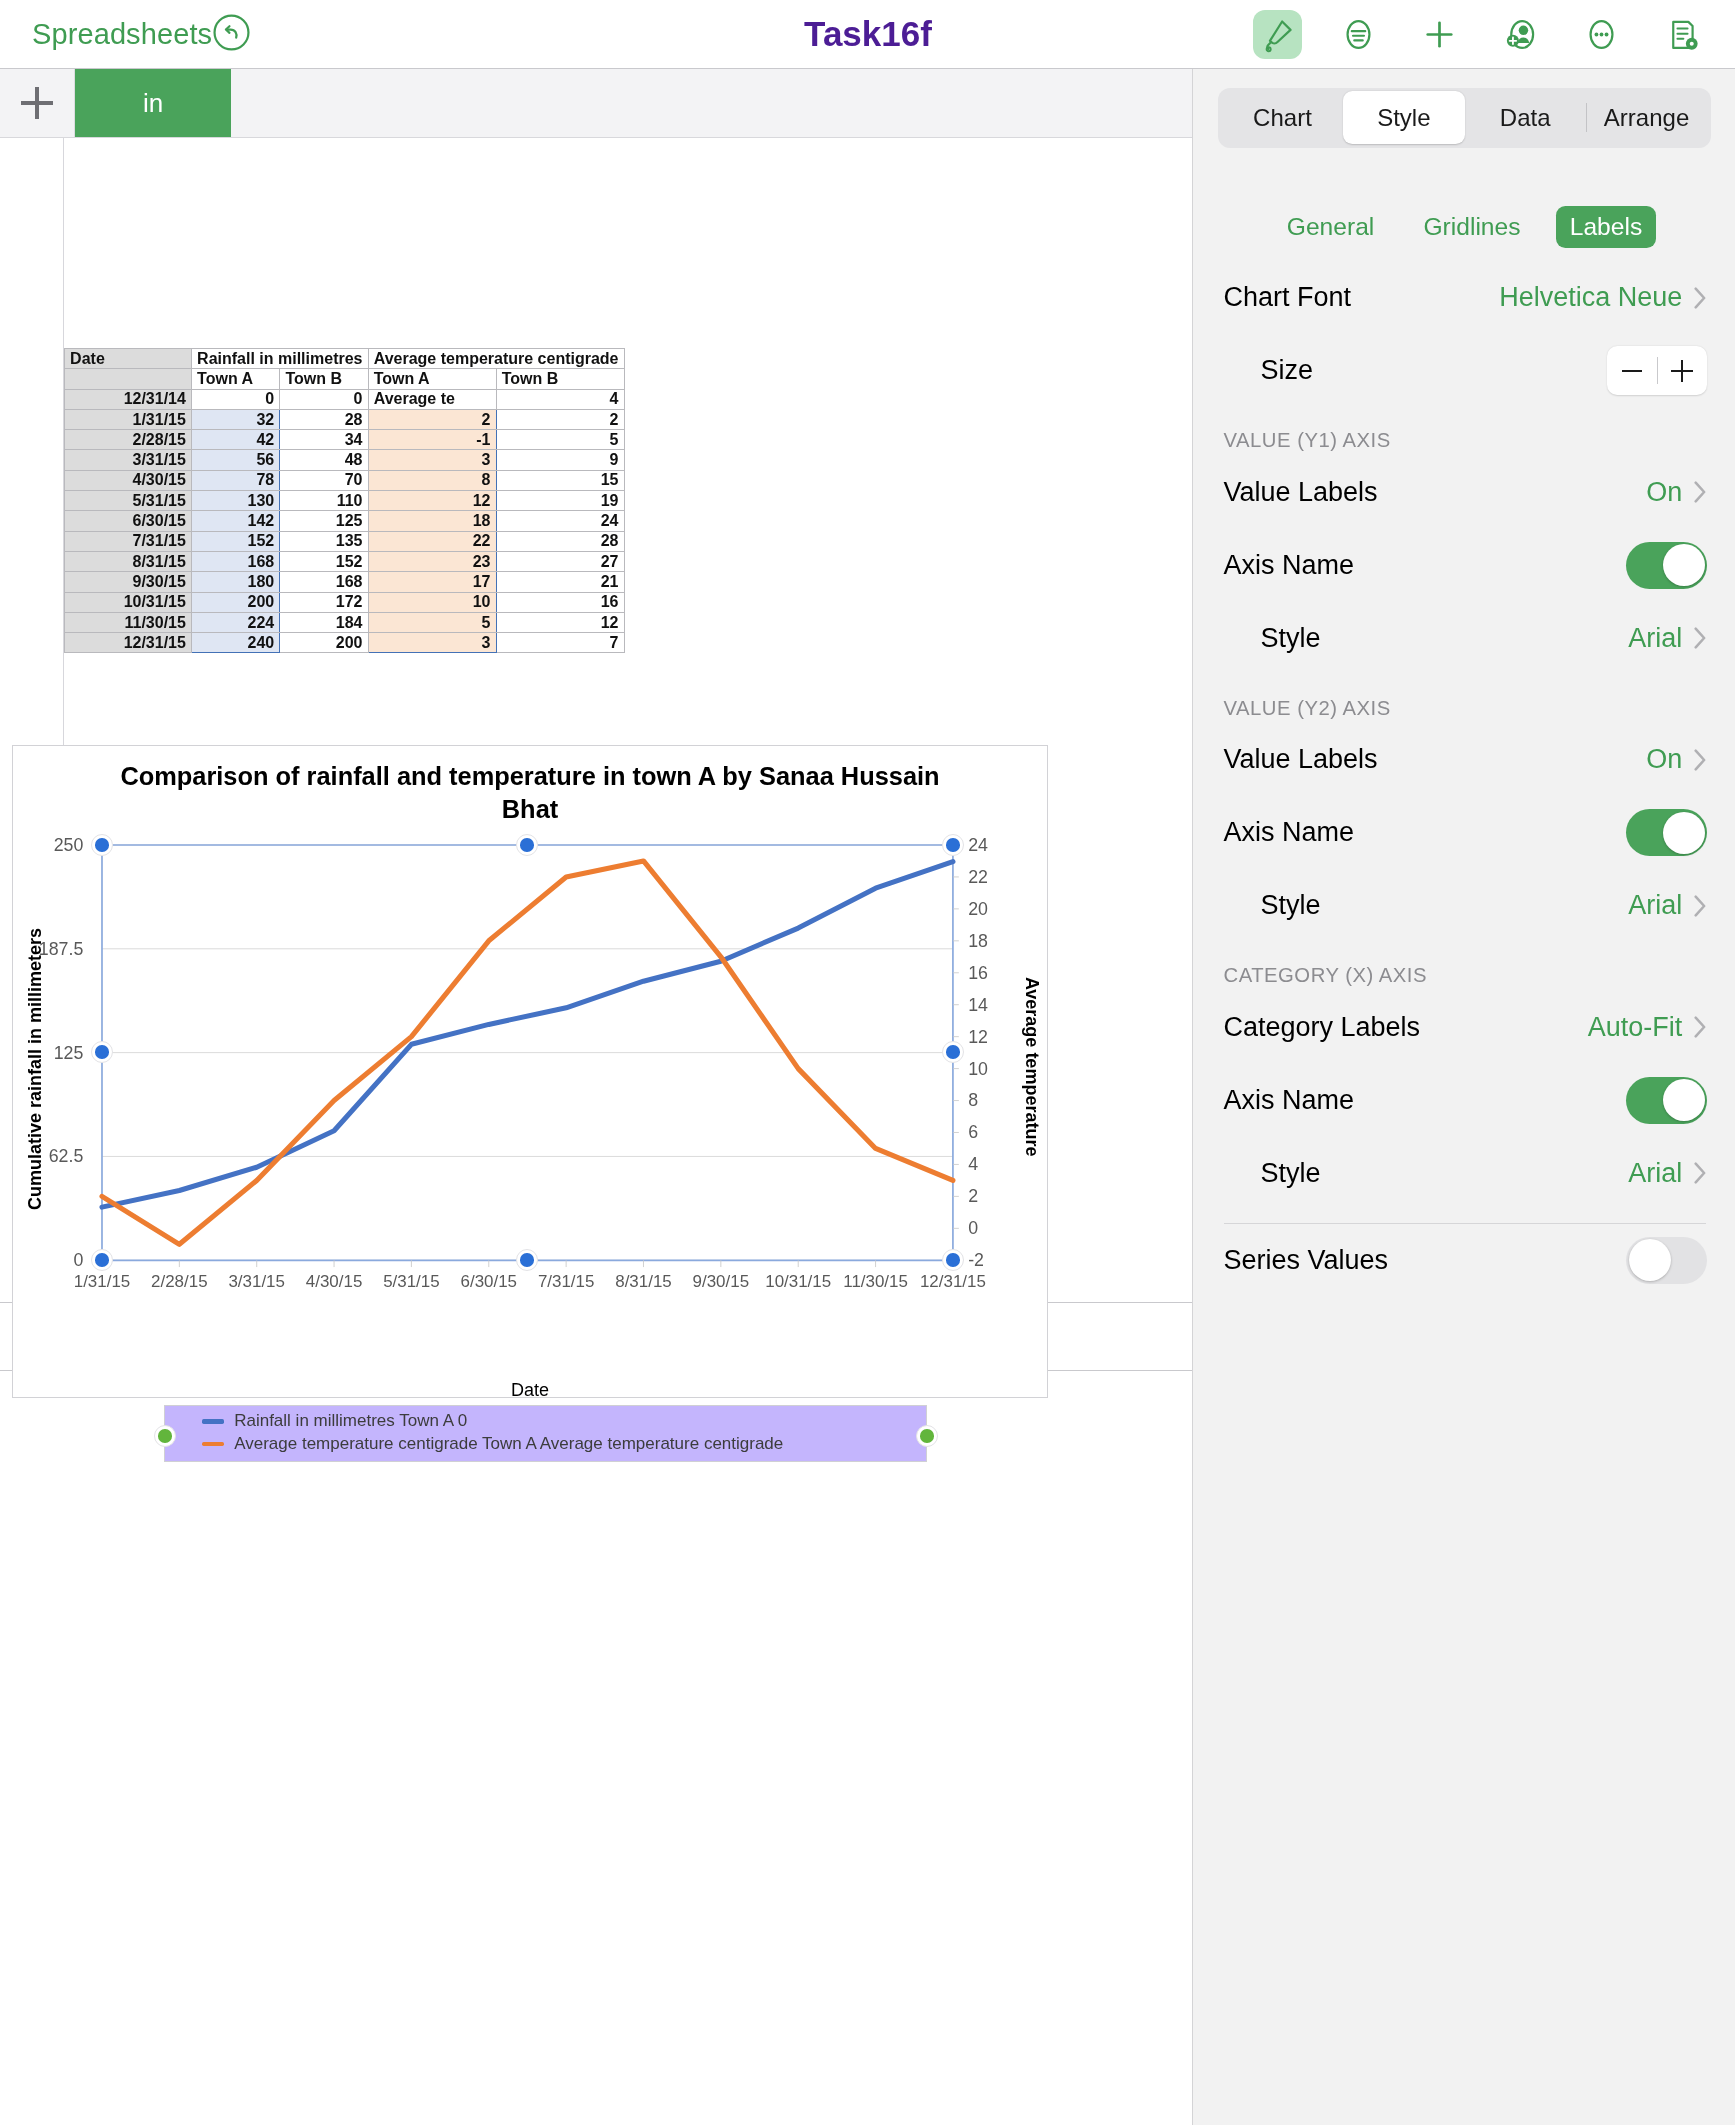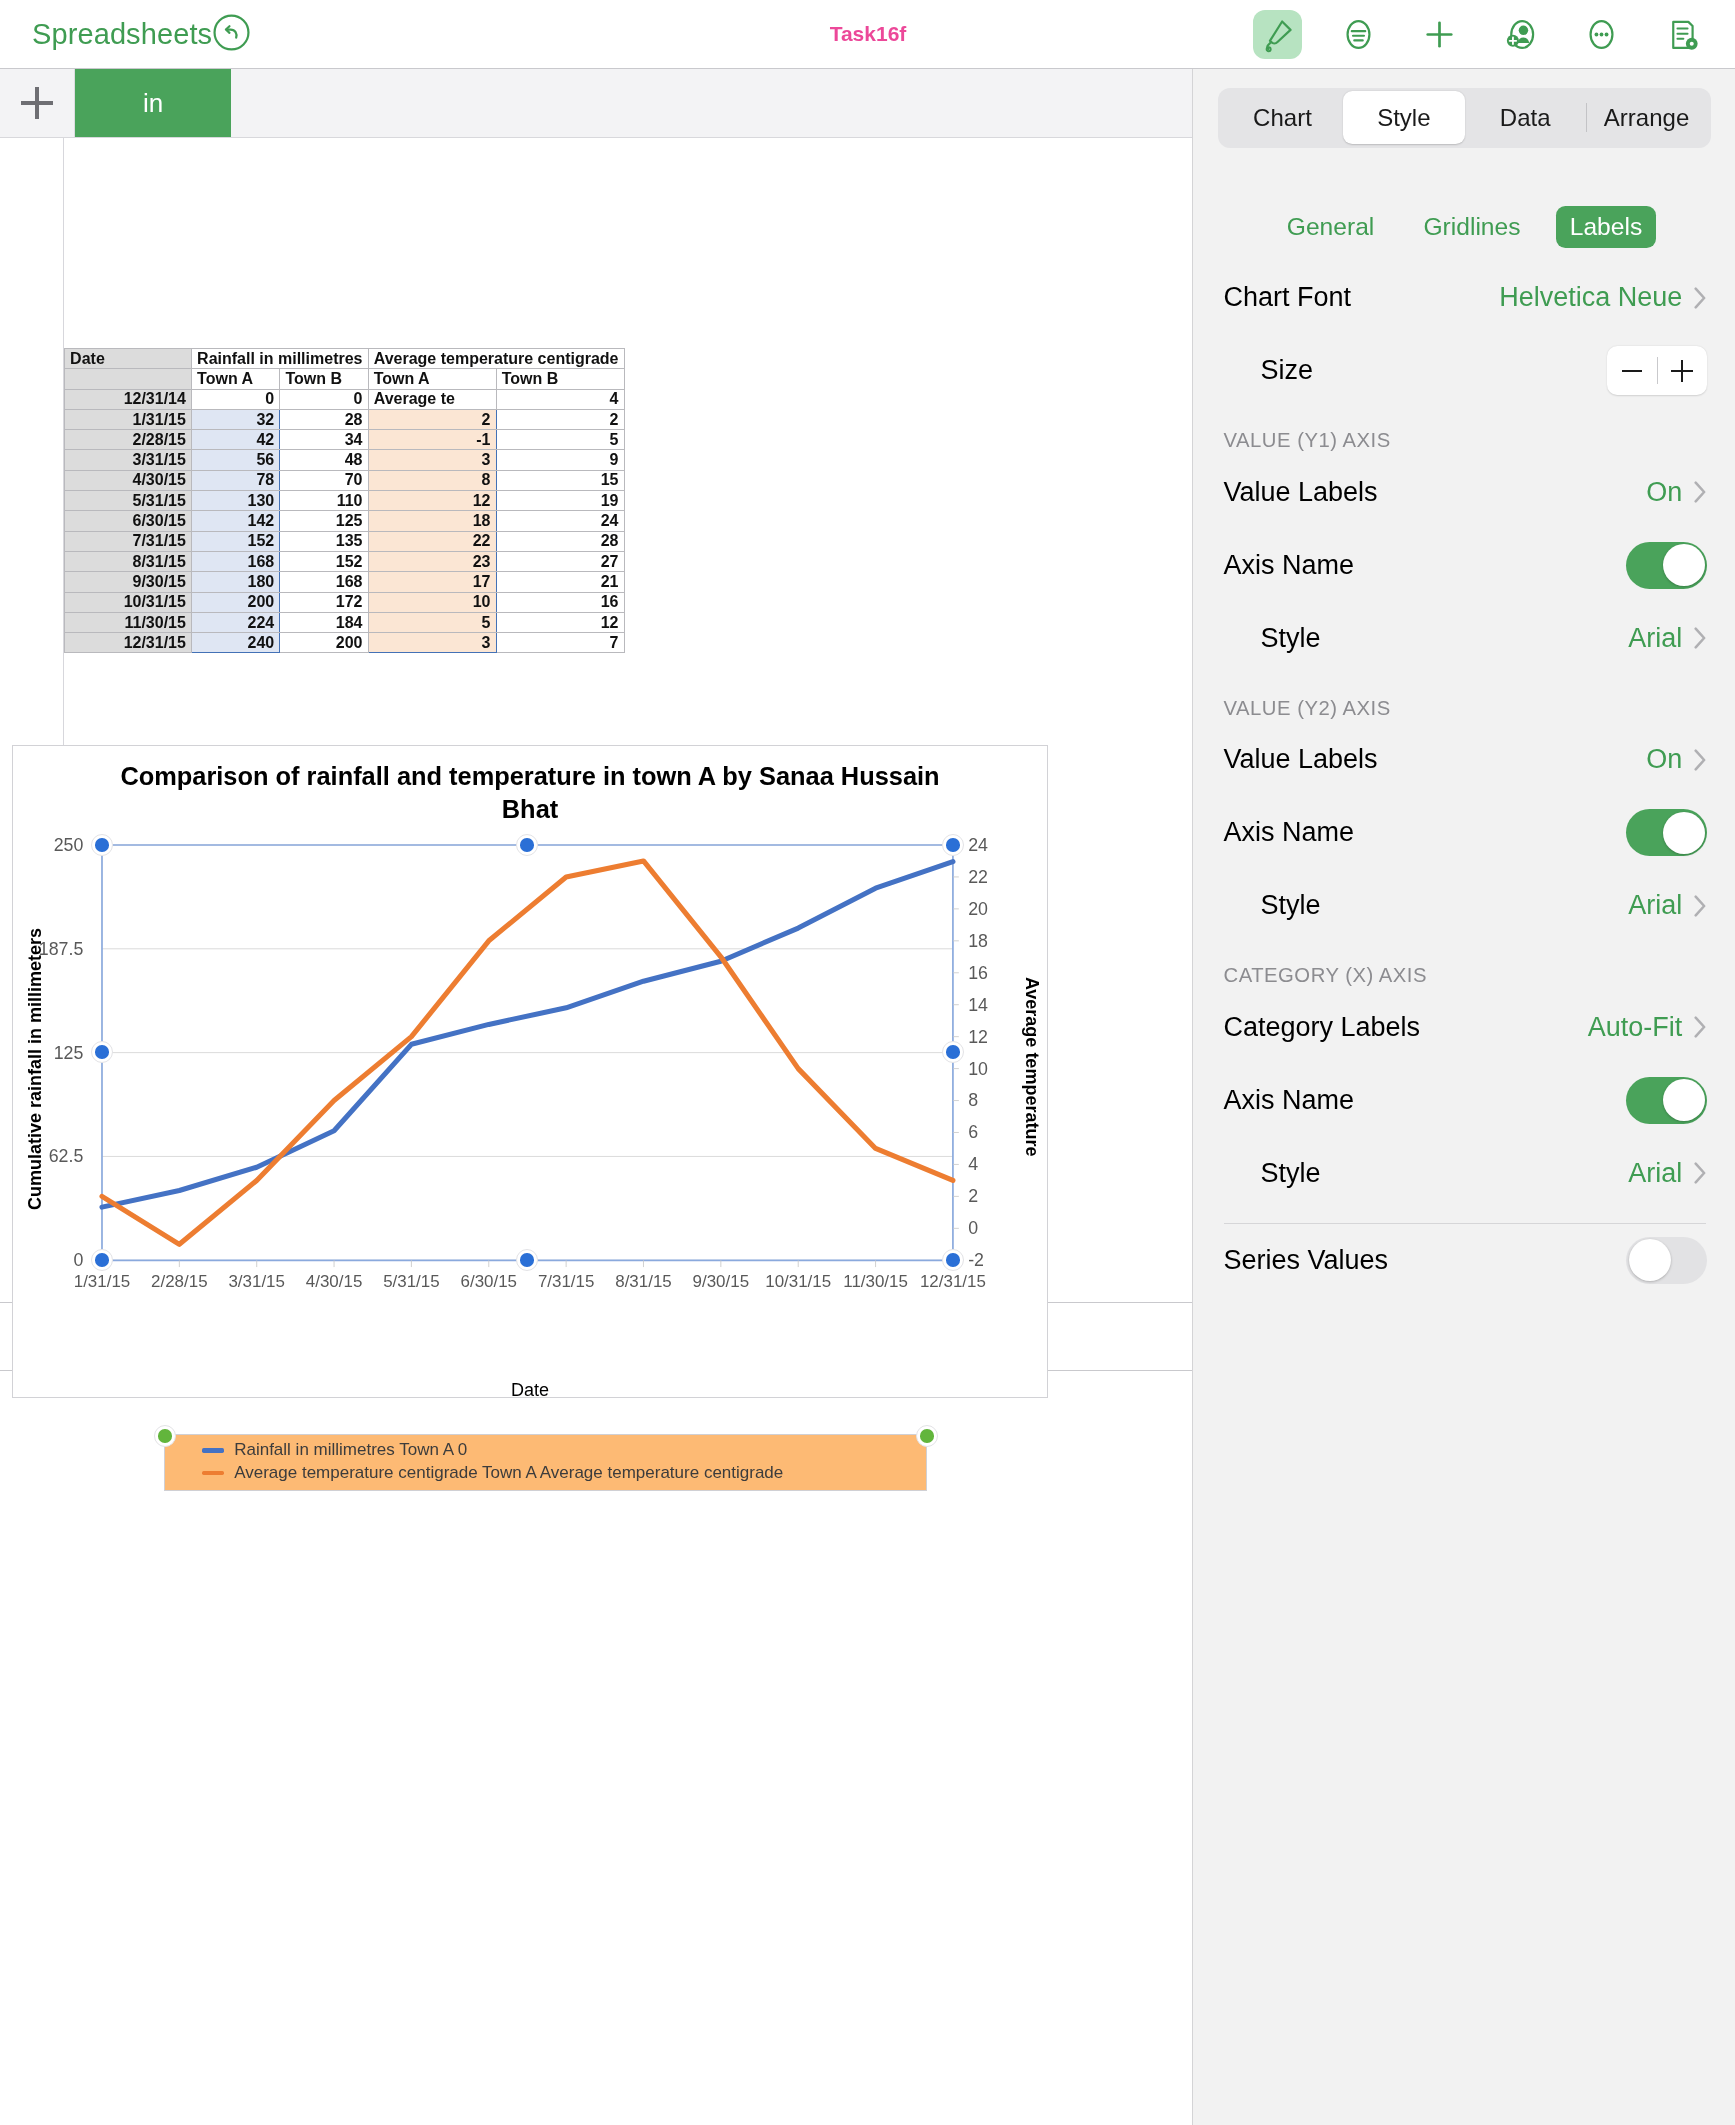--- a/index.html
+++ b/index.html
@@ -23,21 +23,21 @@
   }
   .tb-left { display: flex; align-items: center; padding-left: 32px; }
   .tb-back {
     font-size: 29px; color: #3f9c52; font-weight: 400; letter-spacing: 0.1px;
     white-space: nowrap;
   }
   .icon-circle-undo { width: 39px; height: 39px; }
   .tb-title {
     position: absolute; left: 0; right: 0; top: 0; bottom: 0;
     display: flex; align-items: center; justify-content: center;
-    font-size: 21px; font-weight: 700; color: #ec4899; pointer-events: none;
+    font-size: 35px; font-weight: 700; color: #4c1d95; pointer-events: none;
   }
   .tb-right {
     margin-left: auto; display: flex; align-items: center;
     gap: 32px; padding-right: 29px;
   }
   .tb-ico { width: 49px; height: 49px; display: flex; align-items: center; justify-content: center; }
   .tb-ico.active { background: #b7e3c1; border-radius: 12px; }
 
   
   .body-row { display: flex; flex: 1 1 auto; min-height: 0; }
@@ -132,23 +132,23 @@
     writing-mode: vertical-rl;
     font-size: 18px; font-weight: 700; color: #000;
     display: flex; align-items: center; justify-content: center;
   }
   .axis-x-name {
     position: absolute; left: 0; right: 0; top: 553px;
     text-align: center; font-size: 18px; font-weight: 400; color: #000;
   }
   .legend-box {
     position: absolute; left: 151px; top: 578px; width: 763px;
-    border: 0.8px solid #d0d0d4; background: #fdba74;
+    border: 0.8px solid #d0d0d4; background: #c4b5fd;
     padding: 4.2px 8.5px 6px 37px;
-    font-size: 17px; color: #3c3c3c; line-height: 1.32; margin-top: 29px;
+    font-size: 17px; color: #3c3c3c; line-height: 1.32;
   }
   .leg-row { display: flex; align-items: center; gap: 10.2px; white-space: nowrap; }
   .leg-swatch { width: 22px; height: 4.2px; border-radius: 1.7px; flex: 0 0 22px; }
 
   
   .handle {
     position: absolute; width: 22px; height: 22px; border-radius: 50%;
     background: #fff; border: 1.7px solid #e3e3e6;
     display: flex; align-items: center; justify-content: center;
   }

